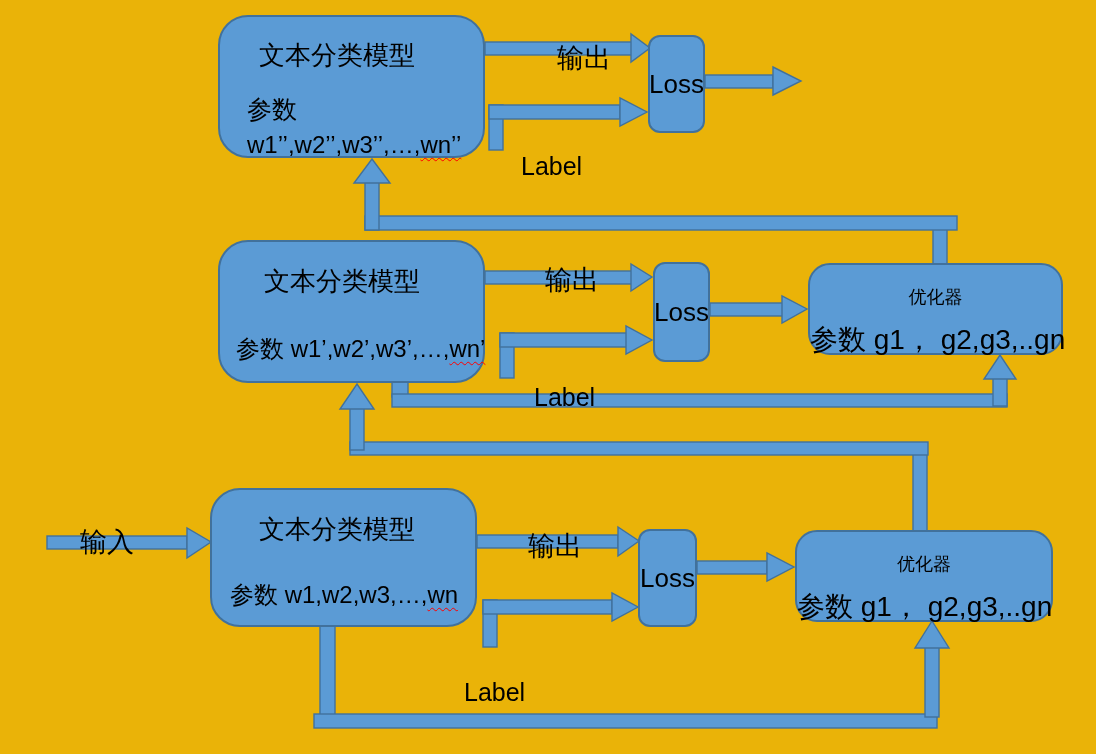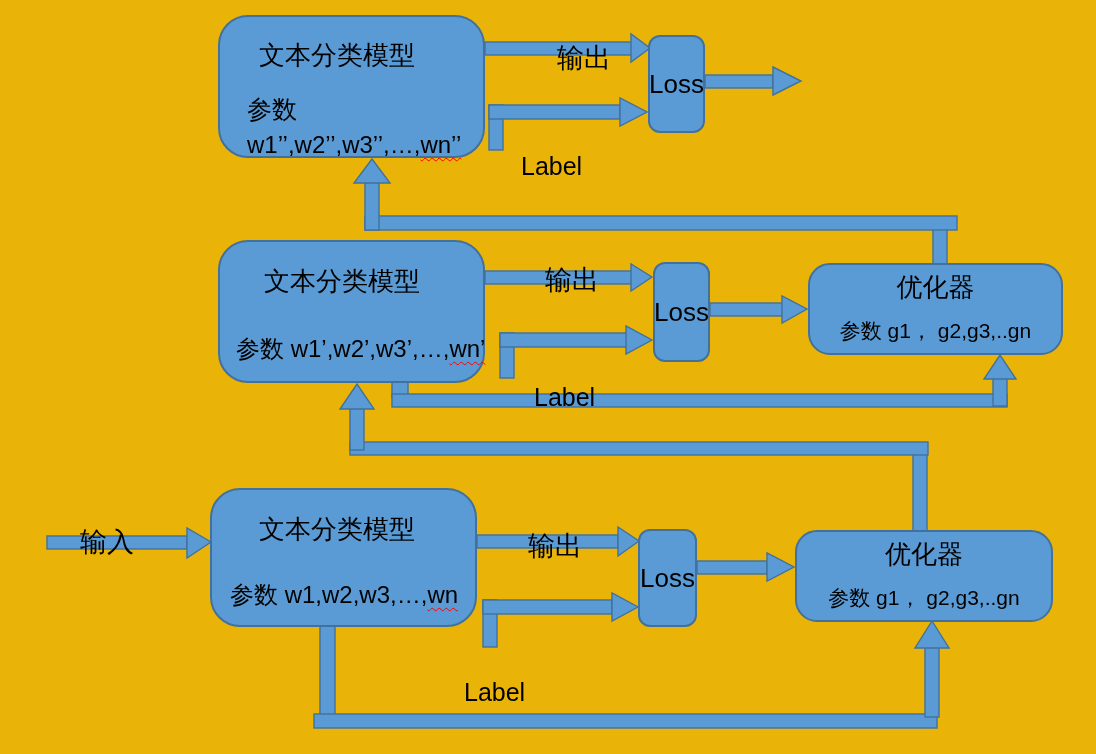--- a/index.html
+++ b/index.html
@@ -51,22 +51,22 @@
   
   .m1 .title { margin: 21px 0 0 39px; }
   .m1 .p1    { margin: 20px 0 0 27px; font-size: 25px; }
   .m1 .p2    { margin: 5px 0 0 27px; }
   
   .m2 .title { margin: 22px 0 0 44px; }
   .m2 .p1    { margin: 34px 0 8px 16px; }
   
   .m3 .title { margin: 22px 0 0 47px; }
   .m3 .p1    { margin: 32px 0 0 18px; }
-  .optbox .title { font-size: 26px; margin-top: 5px; white-space: nowrap; }
-  .optbox .pline { font-size: 21px; margin-top: 12px; white-space: nowrap; }
+  .optbox .title { font-size: 18px; margin-top: 20px; white-space: nowrap; }
+  .optbox .pline { font-size: 28px; margin-top: 12px; white-space: nowrap; }
   .flabel {
     position: absolute;
     z-index: 3;
     white-space: nowrap;
     color: var(--text-color, #000);
     margin-top: 28px;
   }
   .cjk  { font-size: 27px; }
   .lat  { font-size: 25px; }
   .squiggle {

